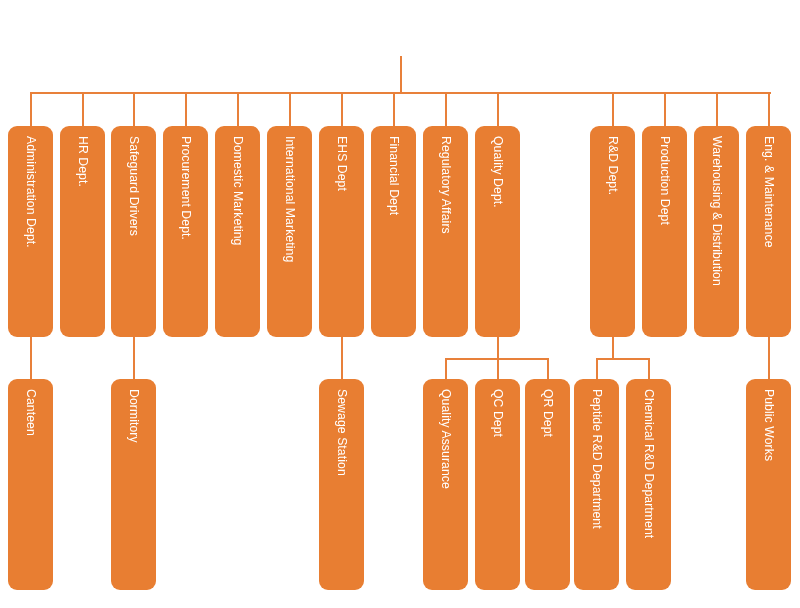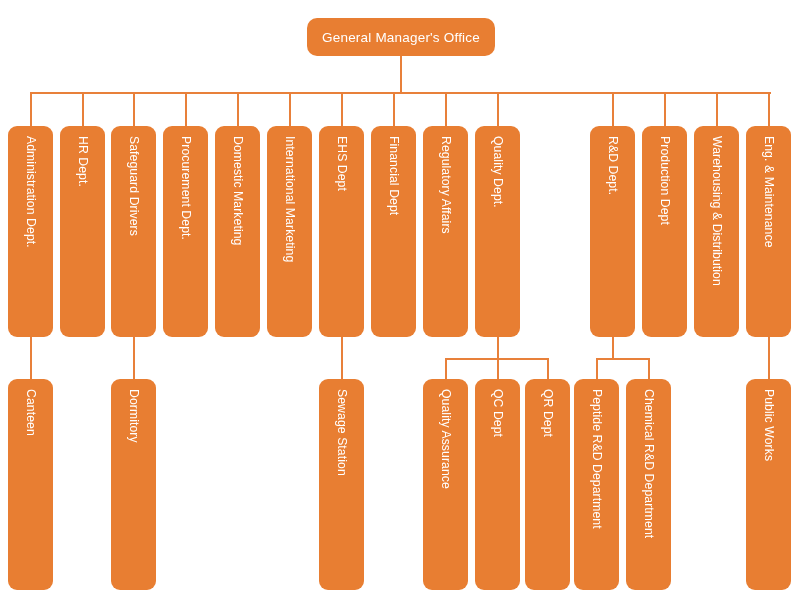--- a/index.html
+++ b/index.html
@@ -42,23 +42,20 @@
 
   .line{position:absolute;background:#E8803A;}
   .line.v{width:2px;}
   .line.h{height:2px;}
 </style>
 </head>
 <body>
 
 <div id="chart">
 
-  <div class="node root" style="left:307px;top:18px;width:188px;height:38px;">
-    <span>General Manager's Office</span>
-  </div>
 
   <div class="line v" style="left:400px;top:56px;width:2px;height:37px;"></div>
 
   <div class="line h" style="left:31px;top:92px;width:740px;height:2px;"></div>
 
   <div class="line v" style="left:30px;top:92px;height:34px;"></div>
   <div class="line v" style="left:82px;top:92px;height:34px;"></div>
   <div class="line v" style="left:133px;top:92px;height:34px;"></div>
   <div class="line v" style="left:185px;top:92px;height:34px;"></div>
   <div class="line v" style="left:237px;top:92px;height:34px;"></div>

